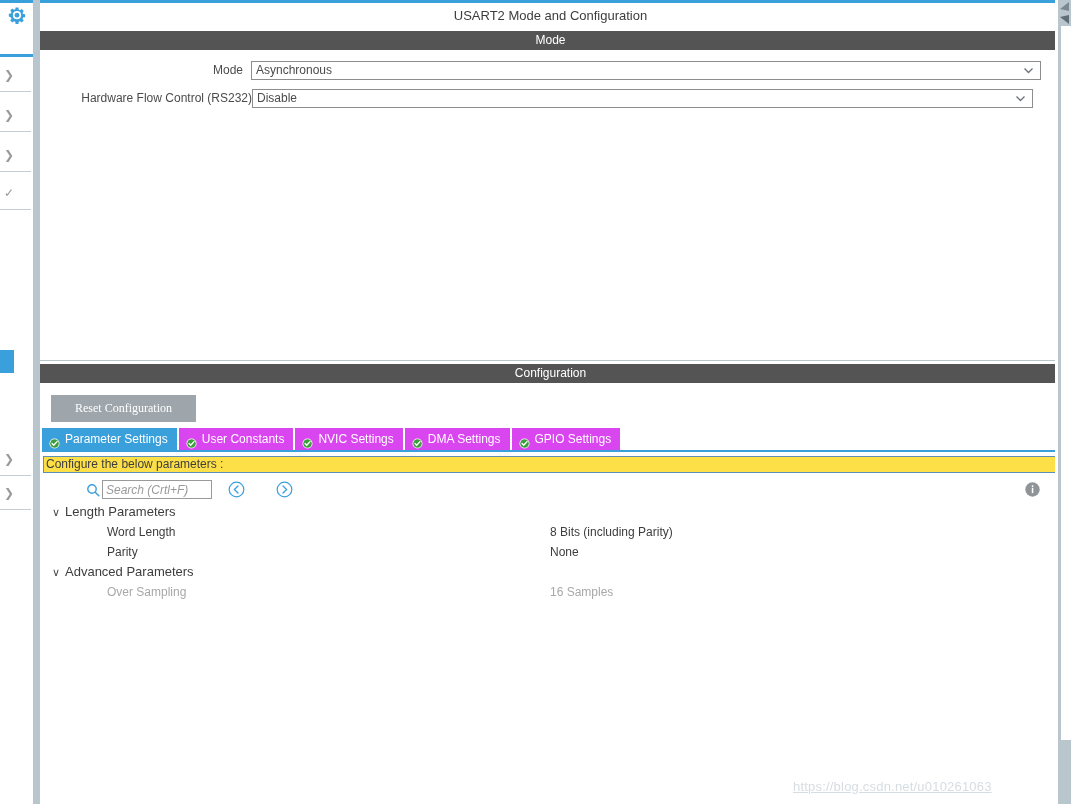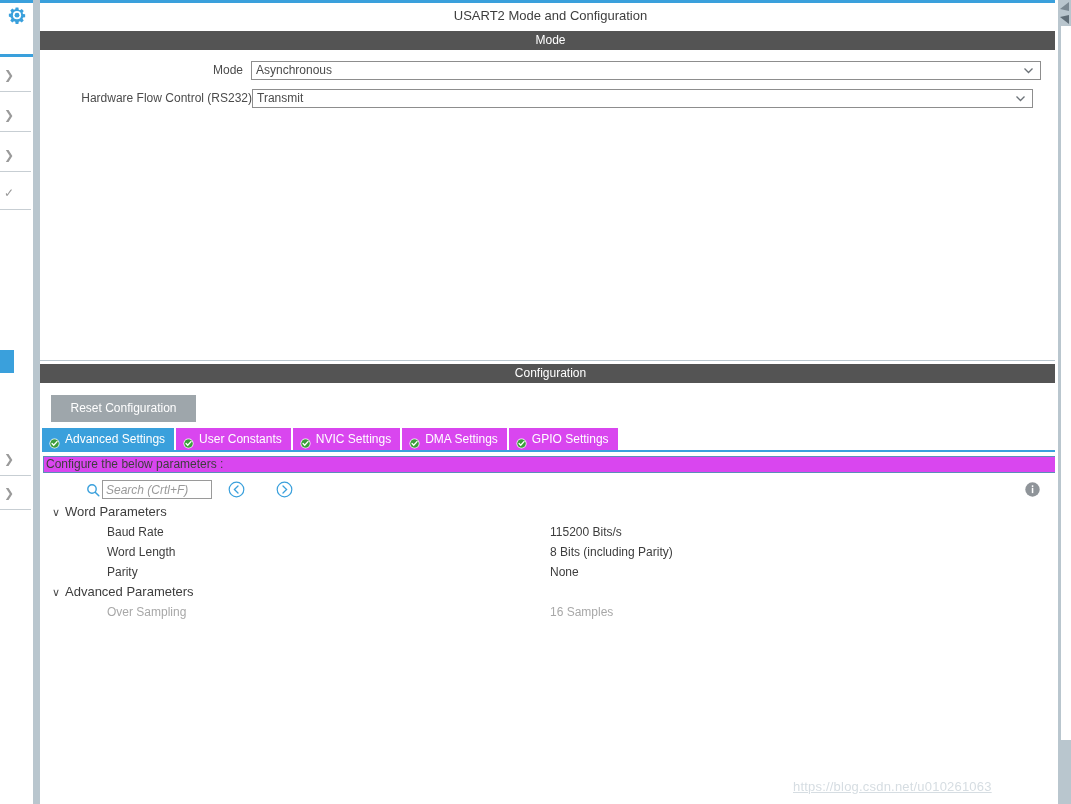--- a/index.html
+++ b/index.html
@@ -133,21 +133,21 @@
     background: #ffffff;
   }
 
   .reset-btn {
     position: absolute; left: 11px; top: 12px;
     width: 145px; height: 27px;
     background: #9ea6ab;
     border: none;
     color: #ffffff;
     font-size: 12px;
-    font-family: Liberation Sans, sans-serif;
+    font-family: Liberation Serif, serif;
     text-align: center;
     line-height: 27px;
     padding: 0;
   }
 
   
   .tabbar {
     position: absolute; left: 2px; top: 45px;
     height: 22px;
     display: flex;
@@ -174,21 +174,21 @@
   .tab-underline {
     position: absolute; left: 2px; top: 67px;
     width: 1017px; height: 2px;
     background: #3aa0dc;
   }
 
   .configure-bar {
     position: absolute; left: 3px; top: 73px;
     width: 1015px; height: 17px;
     border: 1px solid #5b8fb8;
-    background: #d946ef;
+    background: #fde047;
   }
   .configure-bar span {
     position: absolute; left: 2px; top: 0;
     height: 15px; line-height: 15px;
     font-size: 12px; color: #3d3d3d;
   }
 
   
   .search-row { position: absolute; left: 0; top: 97px; width: 1021px; height: 22px; padding-left: 13px; }
   .search-icon {
@@ -340,21 +340,21 @@
             <svg viewBox="0 0 11 11" width="11" height="11">
               <path d="M1.5 3.5 L5.5 7.5 L9.5 3.5" stroke="#6c7278" stroke-width="1.3" fill="none"></path>
             </svg>
           </span>
         </div>
       </div>
 
       <div class="field-row" style="top:39px; width:993px;">
         <span class="field-label" style="right:781px;">Hardware Flow Control (RS232)</span>
         <div class="combo" style="left:212px; width:781px;">
-          <span class="combo-text">Transmit</span>
+          <span class="combo-text">Disable</span>
           <span class="combo-arrow">
             <svg viewBox="0 0 11 11" width="11" height="11">
               <path d="M1.5 3.5 L5.5 7.5 L9.5 3.5" stroke="#6c7278" stroke-width="1.3" fill="none"></path>
             </svg>
           </span>
         </div>
       </div>
 
     </div>
 
@@ -369,21 +369,21 @@
       <div class="tabbar">
 
         <div class="tab active">
           <span class="tab-check">
             <svg viewBox="0 0 11 11" width="11" height="11">
               <circle cx="5.5" cy="5.5" r="5" fill="#ffffff"></circle>
               <circle cx="5.5" cy="5.5" r="4.3" fill="#3c9e3c"></circle>
               <path d="M3.1 5.6 L4.7 7.2 L8.0 3.6" stroke="#ffffff" stroke-width="1.4" fill="none" stroke-linecap="round"></path>
             </svg>
           </span>
-          <span>Advanced Settings</span>
+          <span>Parameter Settings</span>
         </div>
 
         <div class="tab">
           <span class="tab-check">
             <svg viewBox="0 0 11 11" width="11" height="11">
               <circle cx="5.5" cy="5.5" r="5" fill="#ffffff"></circle>
               <circle cx="5.5" cy="5.5" r="4.3" fill="#3c9e3c"></circle>
               <path d="M3.1 5.6 L4.7 7.2 L8.0 3.6" stroke="#ffffff" stroke-width="1.4" fill="none" stroke-linecap="round"></path>
             </svg>
           </span>
@@ -457,27 +457,23 @@
             <rect x="7.8" y="6.9" width="1.5" height="5.2" fill="#ffffff"></rect>
             <rect x="7.8" y="4.3" width="1.5" height="1.8" fill="#ffffff"></rect>
           </svg>
         </span>
       </div>
 
       <div class="tree">
 
         <div class="tree-row">
           <span class="tree-twisty">∨</span>
-          <span class="tree-group-label">Word Parameters</span>
-        </div>
-
-        <div class="tree-row">
-          <span class="tree-name">Baud Rate</span>
-          <span class="tree-value">115200 Bits/s</span>
-        </div>
+          <span class="tree-group-label">Length Parameters</span>
+        </div>
+
 
         <div class="tree-row">
           <span class="tree-name">Word Length</span>
           <span class="tree-value">8 Bits (including Parity)</span>
         </div>
 
         <div class="tree-row">
           <span class="tree-name">Parity</span>
           <span class="tree-value">None</span>
         </div>

